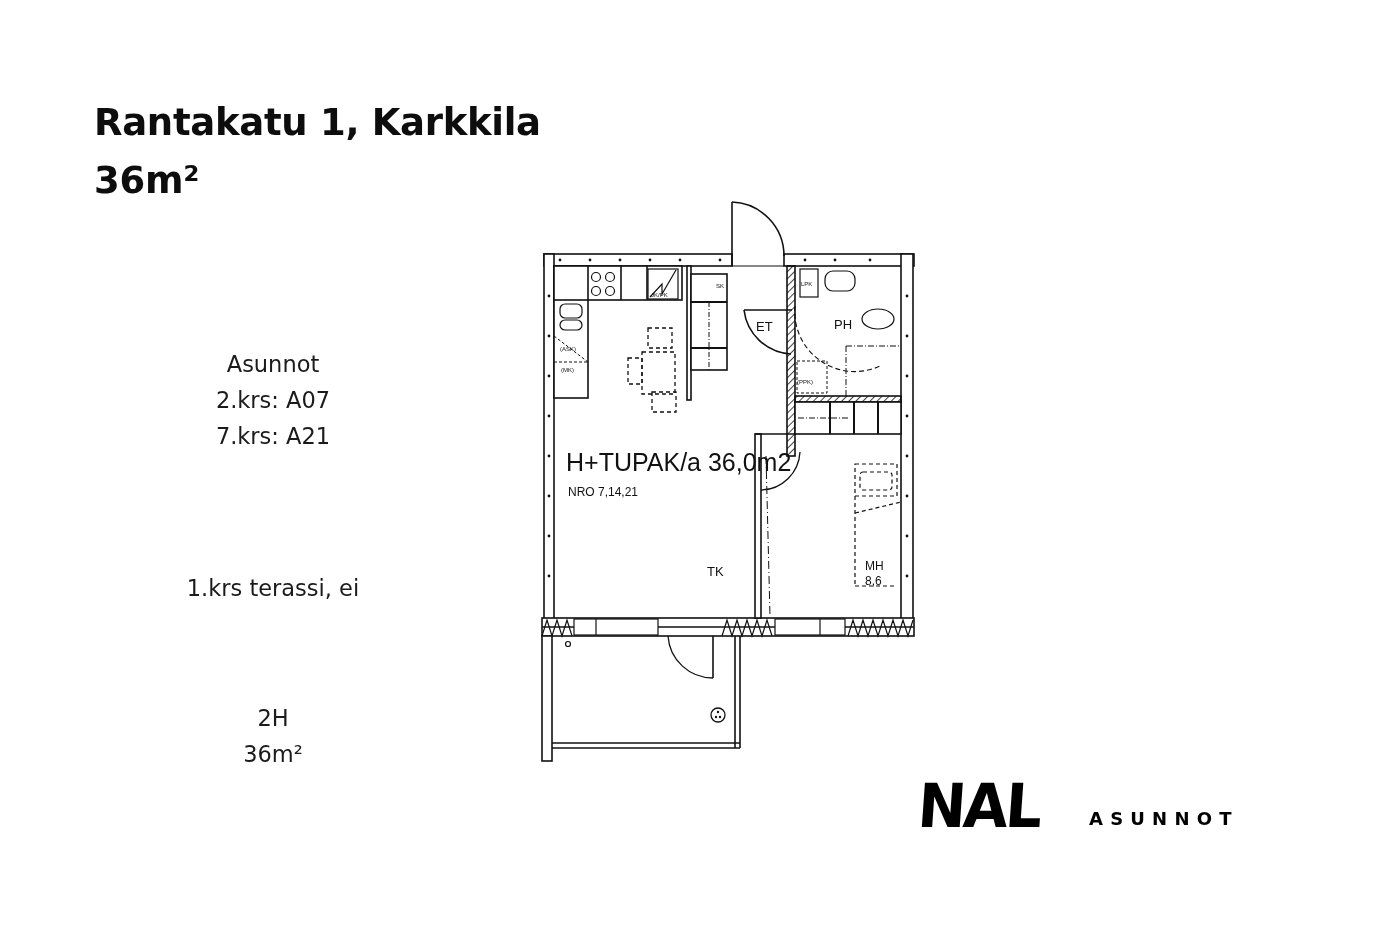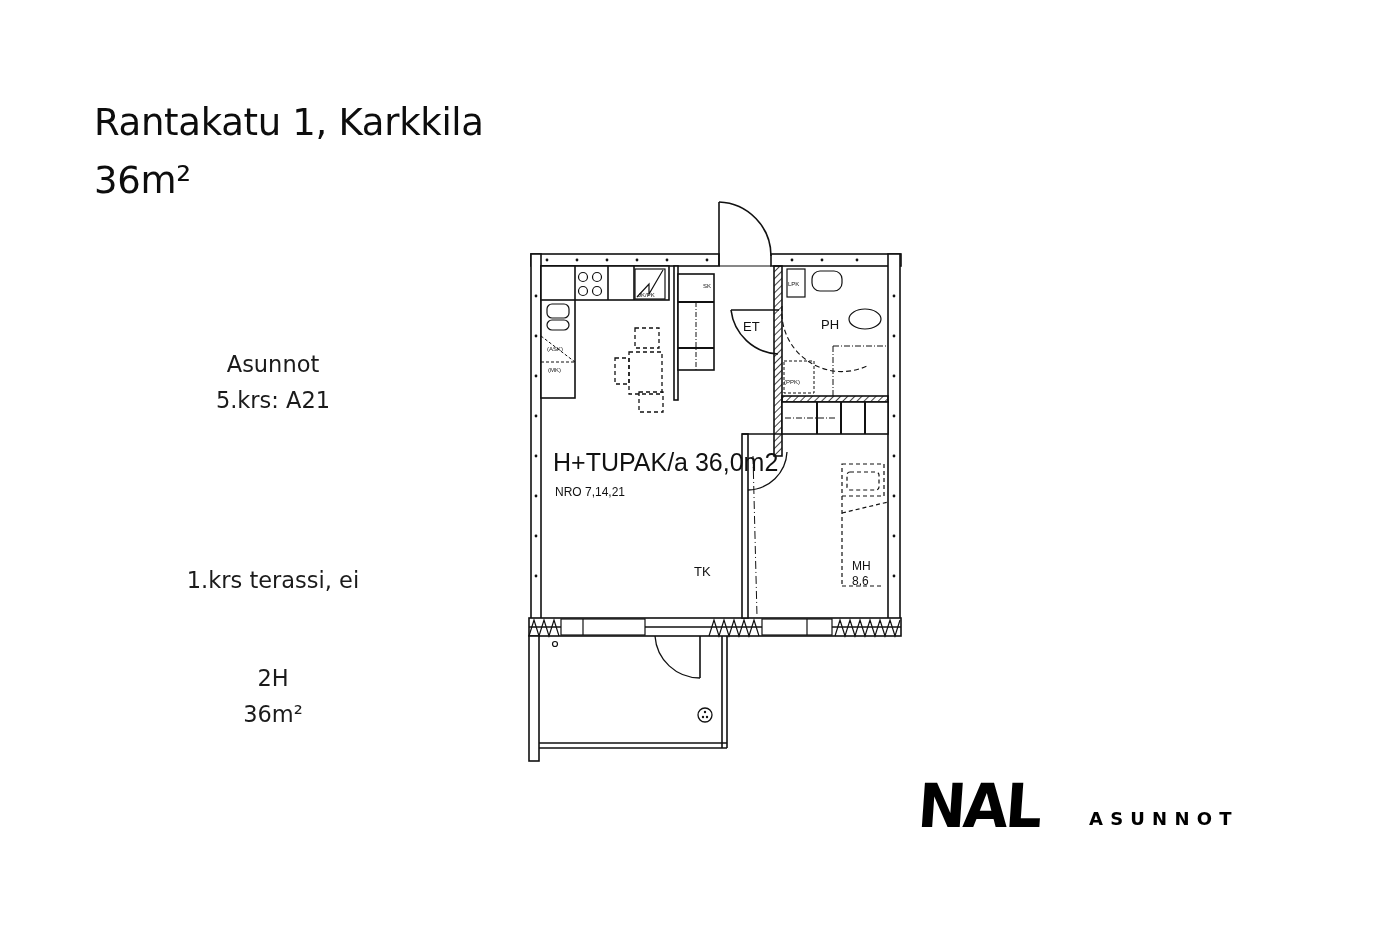--- a/index.html
+++ b/index.html
@@ -1,48 +1,49 @@
 <!DOCTYPE html>
 <html><head>
   <meta charset="utf-8">
   <style>
     html, body { margin: 0; padding: 0; background: #ffffff; }
     body { width: 1400px; height: 933px; position: relative; overflow: hidden;
            font-family: "DejaVu Sans", "Liberation Sans", sans-serif; color: #111; }
-    .title { position: absolute; left: 94px; top: 94px; font-weight: normal;
+    .title { position: absolute; left: 94px; top: 94px; font-weight: bold;
              font-size: 37px; line-height: 58px; letter-spacing: -0.3px; color: #0d0d0d; }
     .title div { white-space: nowrap; }
     .info { position: absolute; left: 150px; width: 246px; text-align: center;
             font-size: 22.5px; line-height: 36px; color: #1b1b1b; }
     .info div { white-space: nowrap; }
     .info-units { top: 346px; }
     .info-terrace { top: 562px; }
-    .info-terrace .l1 { white-space: nowrap; }
-    .info-type { top: 660px; }
-    .plan { position: absolute; left: 517px; top: 196px; width: 400px; height: 575px; }
+    .info-terrace .l1 { white-space: nowrap; margin-top: 8px; }
+    .info-type { top: 700px; }
+    .plan { position: absolute; left: 530px; top: 196px; width: 400px; height: 575px; }
     .plan svg { width: 400px; height: 575px; display: block; }
     .plan text { font-family: "Liberation Sans", "DejaVu Sans", sans-serif; fill: #111; }
     .logo { position: absolute; left: 918px; top: 776px; width: 370px; height: 60px; }
     .logo-nal { position: absolute; left: 0; top: 0; font-family: "DejaVu Sans", sans-serif;
                 font-weight: bold; font-size: 58px; line-height: 60px; letter-spacing: -3px;
                 color: #000; transform: skewX(-4deg) scaleY(1.05); }
     .logo-sub { position: absolute; left: 171px; top: 32px; font-family: "DejaVu Sans", sans-serif;
                 font-weight: bold; font-size: 18px; letter-spacing: 7.2px; color: #000; line-height: 22px; }
   </style>
 </head>
 <body>
 
 <div class="title">
   <div>Rantakatu 1, Karkkila</div>
   <div>36m²</div>
 </div>
 
 <div class="info info-units">
   <div>Asunnot</div>
-  <div>5.krs: A21</div>
+  <div>2.krs: A07</div>
+  <div>7.krs: A21</div>
 </div>
 
 <div class="info info-terrace">
   <div class="l1">1.krs terassi, ei</div>
 </div>
 
 <div class="info info-type">
   <div>2H</div>
   <div>36m²</div>
 </div>

